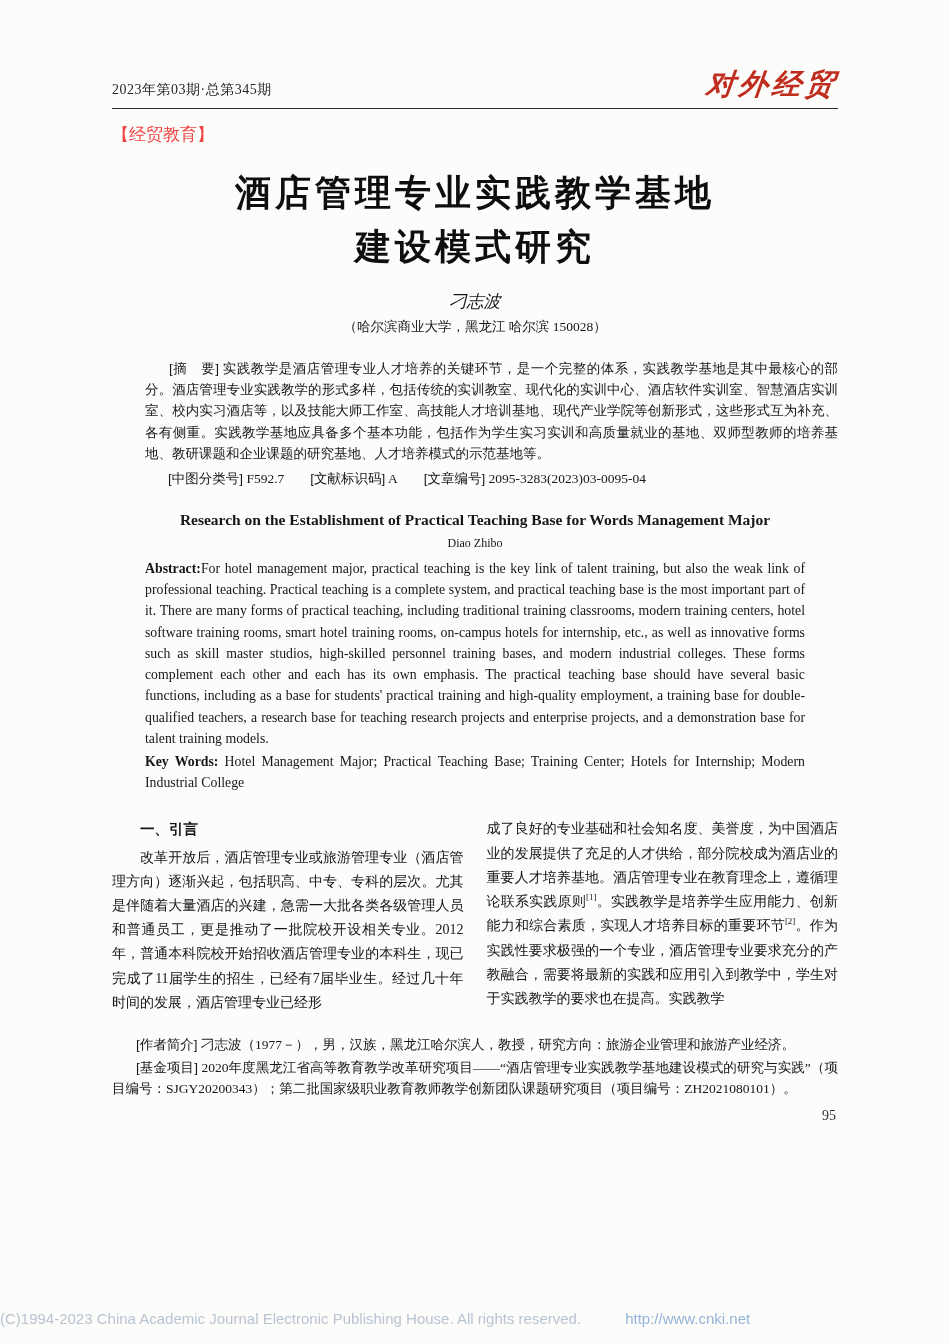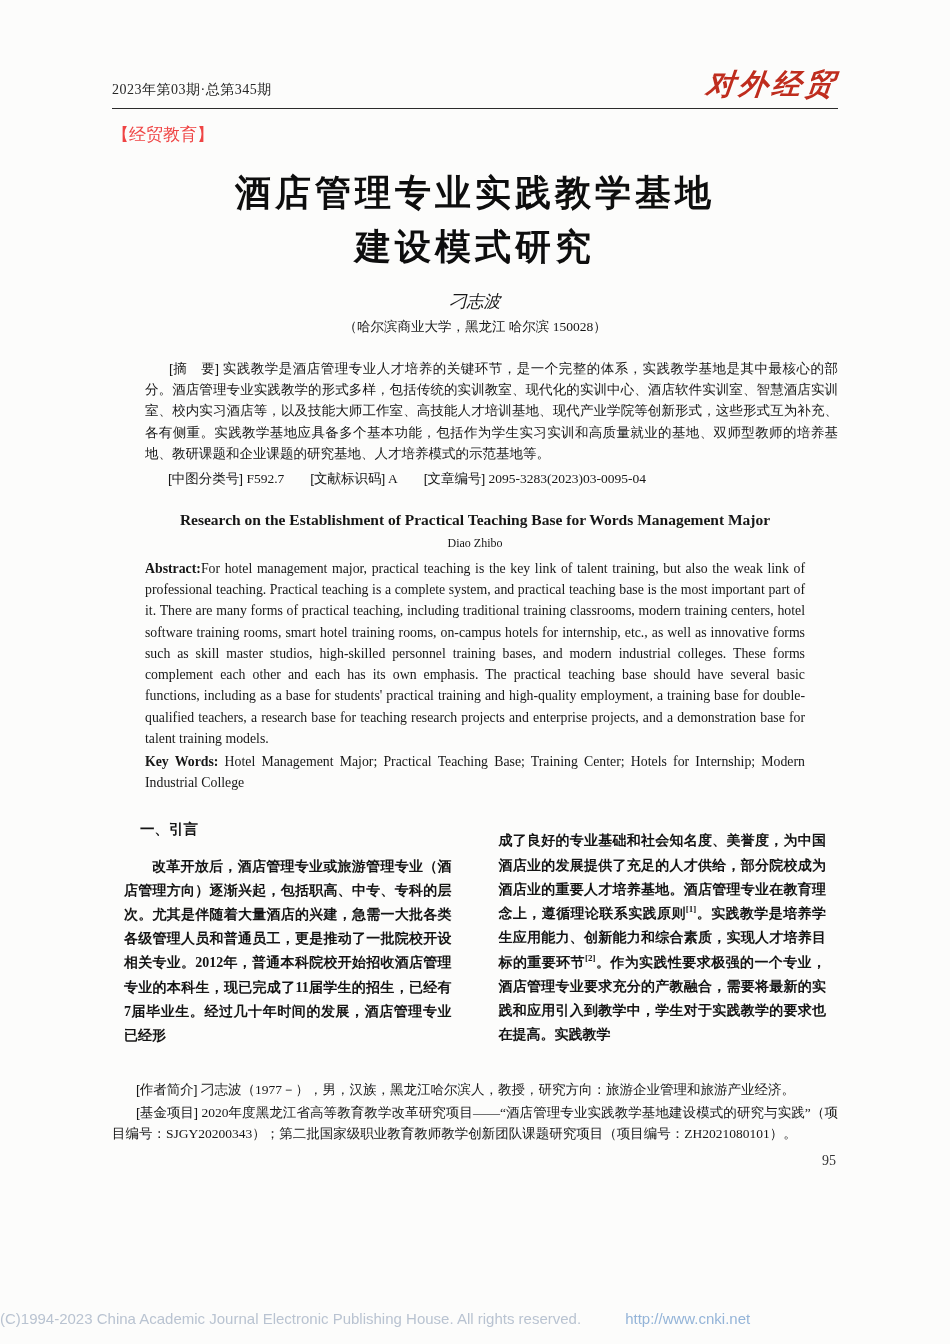--- a/index.html
+++ b/index.html
@@ -59,21 +59,21 @@
   }
   .en-kw { margin: 2px 33px 0 33px; font-size: 13.8px; line-height: 1.54; text-align: justify; }
   .b { font-weight: bold; }
 
   .columns { margin-top: 24px; display: flex; gap: 23px; }
   .col { flex: 1; font-size: 14px; line-height: 1.73; text-align: justify; color: #141414; }
   .col .heading {
     font-weight: bold; font-family: "Liberation Sans", sans-serif;
     font-size: 14.5px; text-indent: 28px; margin: 0 0 3px 0;
   }
-  .col p { margin: 12px; text-indent: 28px; font-weight: bold; }
+  .col p { margin: 0; text-indent: 28px; }
   .col p.cont { text-indent: 0; }
   sup { font-size: 9px; line-height: 0; }
 
   .footnotes { margin-top: 20px; font-size: 13.5px; line-height: 1.55; text-align: justify; }
   .footnotes p { margin: 0 0 2px 0; text-indent: 24px; }
 
   .pagenum { margin-top: 8px; text-align: right; font-size: 14px; padding-right: 2px; color: #333; }
 
   .footer {
     position: absolute; left: 0; bottom: 0; width: 100%; height: 52px;

